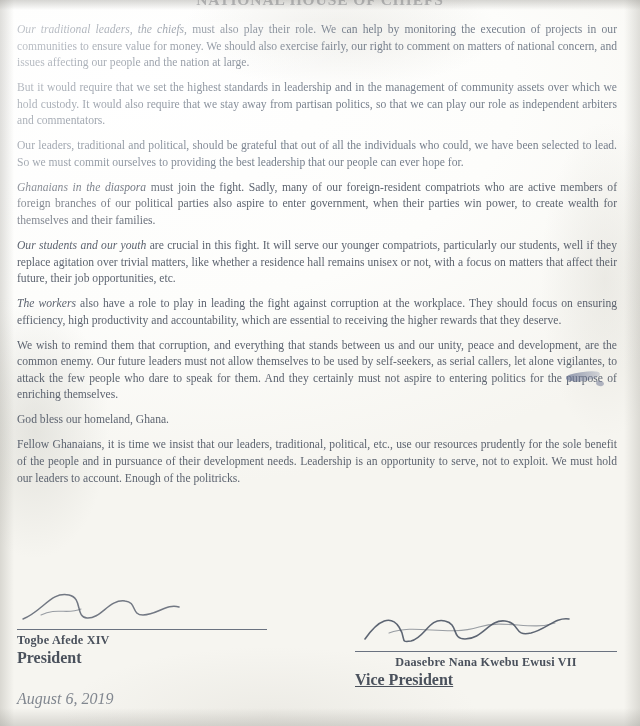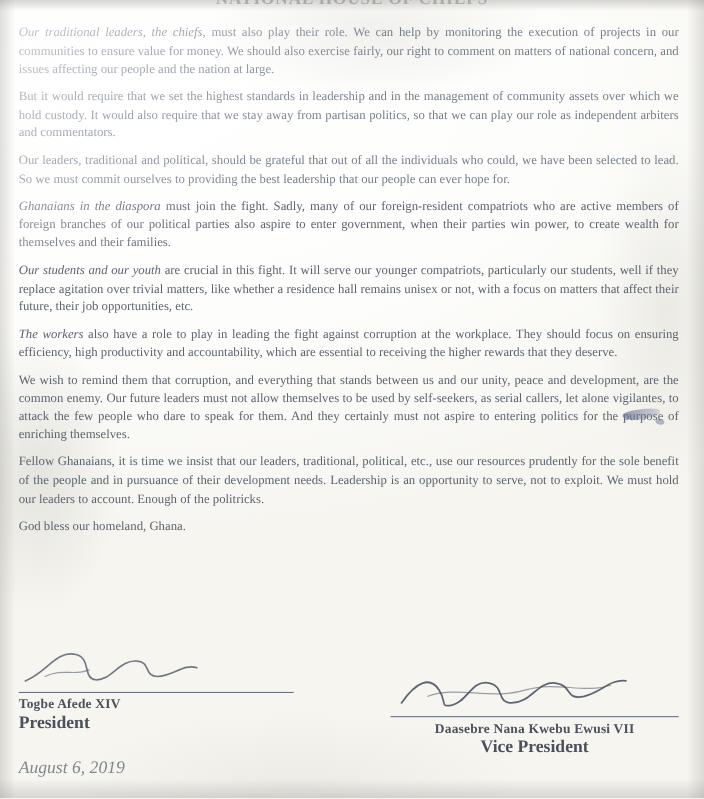--- a/index.html
+++ b/index.html
@@ -128,21 +128,21 @@
     margin-top: 3px;
     color: #4a515c;
   }
   .sig-title {
     font-weight: bold;
     font-size: 16px;
     color: #4a515c;
     margin-top: 1px;
   }
   .sig-right .sig-name { text-align: center; }
-  .sig-right .sig-title { text-align: center; }
+  .sig-right .sig-title { text-align: left; text-decoration: underline; }
 
   .doc-date {
     position: absolute;
     left: 17px;
     top: 690px;
     font-size: 16px;
     font-style: italic;
     color: #6d747f;
     opacity: 0.85;
   }
@@ -195,23 +195,23 @@
 
     <p class="para"><span class="em-ital">Ghanaians in the diaspora</span><span> must join the fight. Sadly, many of our foreign-resident compatriots who are active members of foreign branches of our political parties also aspire to enter government, when their parties win power, to create wealth for themselves and their families.</span></p>
 
 
     <p class="para"><span class="em-ital">Our students and our youth</span><span> are crucial in this fight. It will serve our younger compatriots, particularly our students, well if they replace agitation over trivial matters, like whether a residence hall remains unisex or not, with a focus on matters that affect their future, their job opportunities, etc.</span></p>
 
     <p class="para"><span class="em-ital">The workers</span><span> also have a role to play in leading the fight against corruption at the workplace. They should focus on ensuring efficiency, high productivity and accountability, which are essential to receiving the higher rewards that they deserve.</span></p>
 
     <p class="para"><span>We wish to remind them that corruption, and everything that stands between us and our unity, peace and development, are the common enemy. Our future leaders must not allow themselves to be used by self-seekers, as serial callers, let alone vigilantes, to attack the few people who dare to speak for them. And they certainly must not aspire to entering politics for the purpose of enriching themselves.</span></p>
 
+    <p class="para"><span>God bless our homeland, Ghana.</span></p>
+
     <p class="para"><span>Fellow Ghanaians,</span><span> it is time we insist that our leaders, traditional, political, etc., use our resources prudently for the sole benefit of the people and in pursuance of their development needs. Leadership is an opportunity to serve, not to exploit. We must hold our leaders to account. Enough of the politricks.</span></p>
-
-    <p class="para"><span>God bless our homeland, Ghana.</span></p>
 
     <div class="wash"></div>
   </div>
 
   <div class="ink-mark"></div>
   <div class="ink-dot"></div>
 
   <div class="sig-block sig-left">
     <div class="sig-scribble">
       <svg width="220" height="42" viewBox="0 0 220 42" aria-hidden="true">

